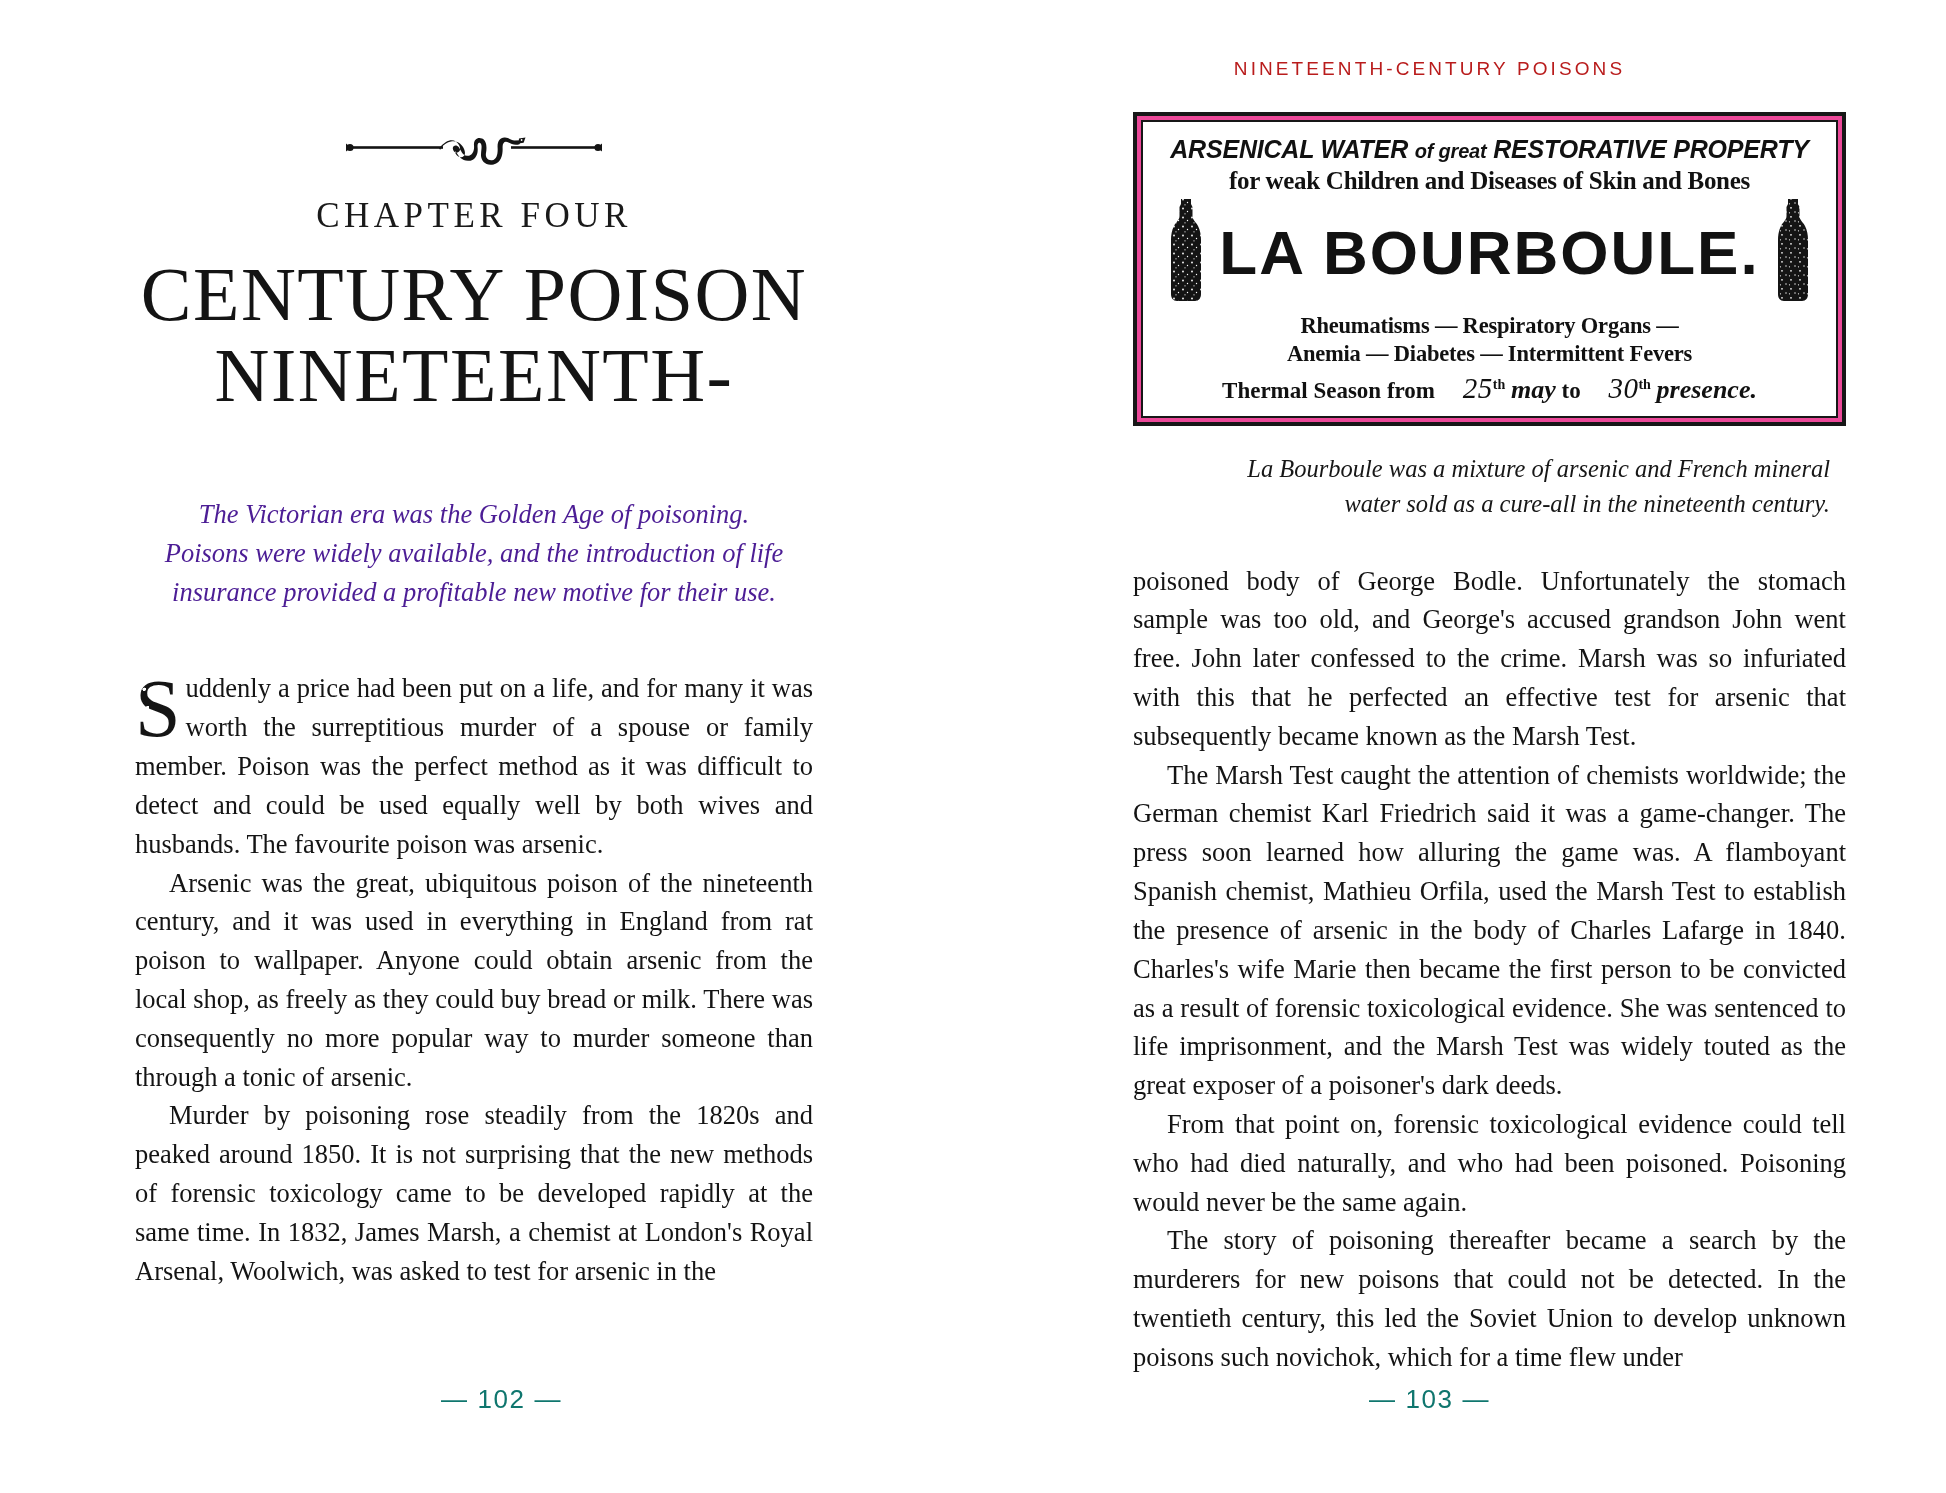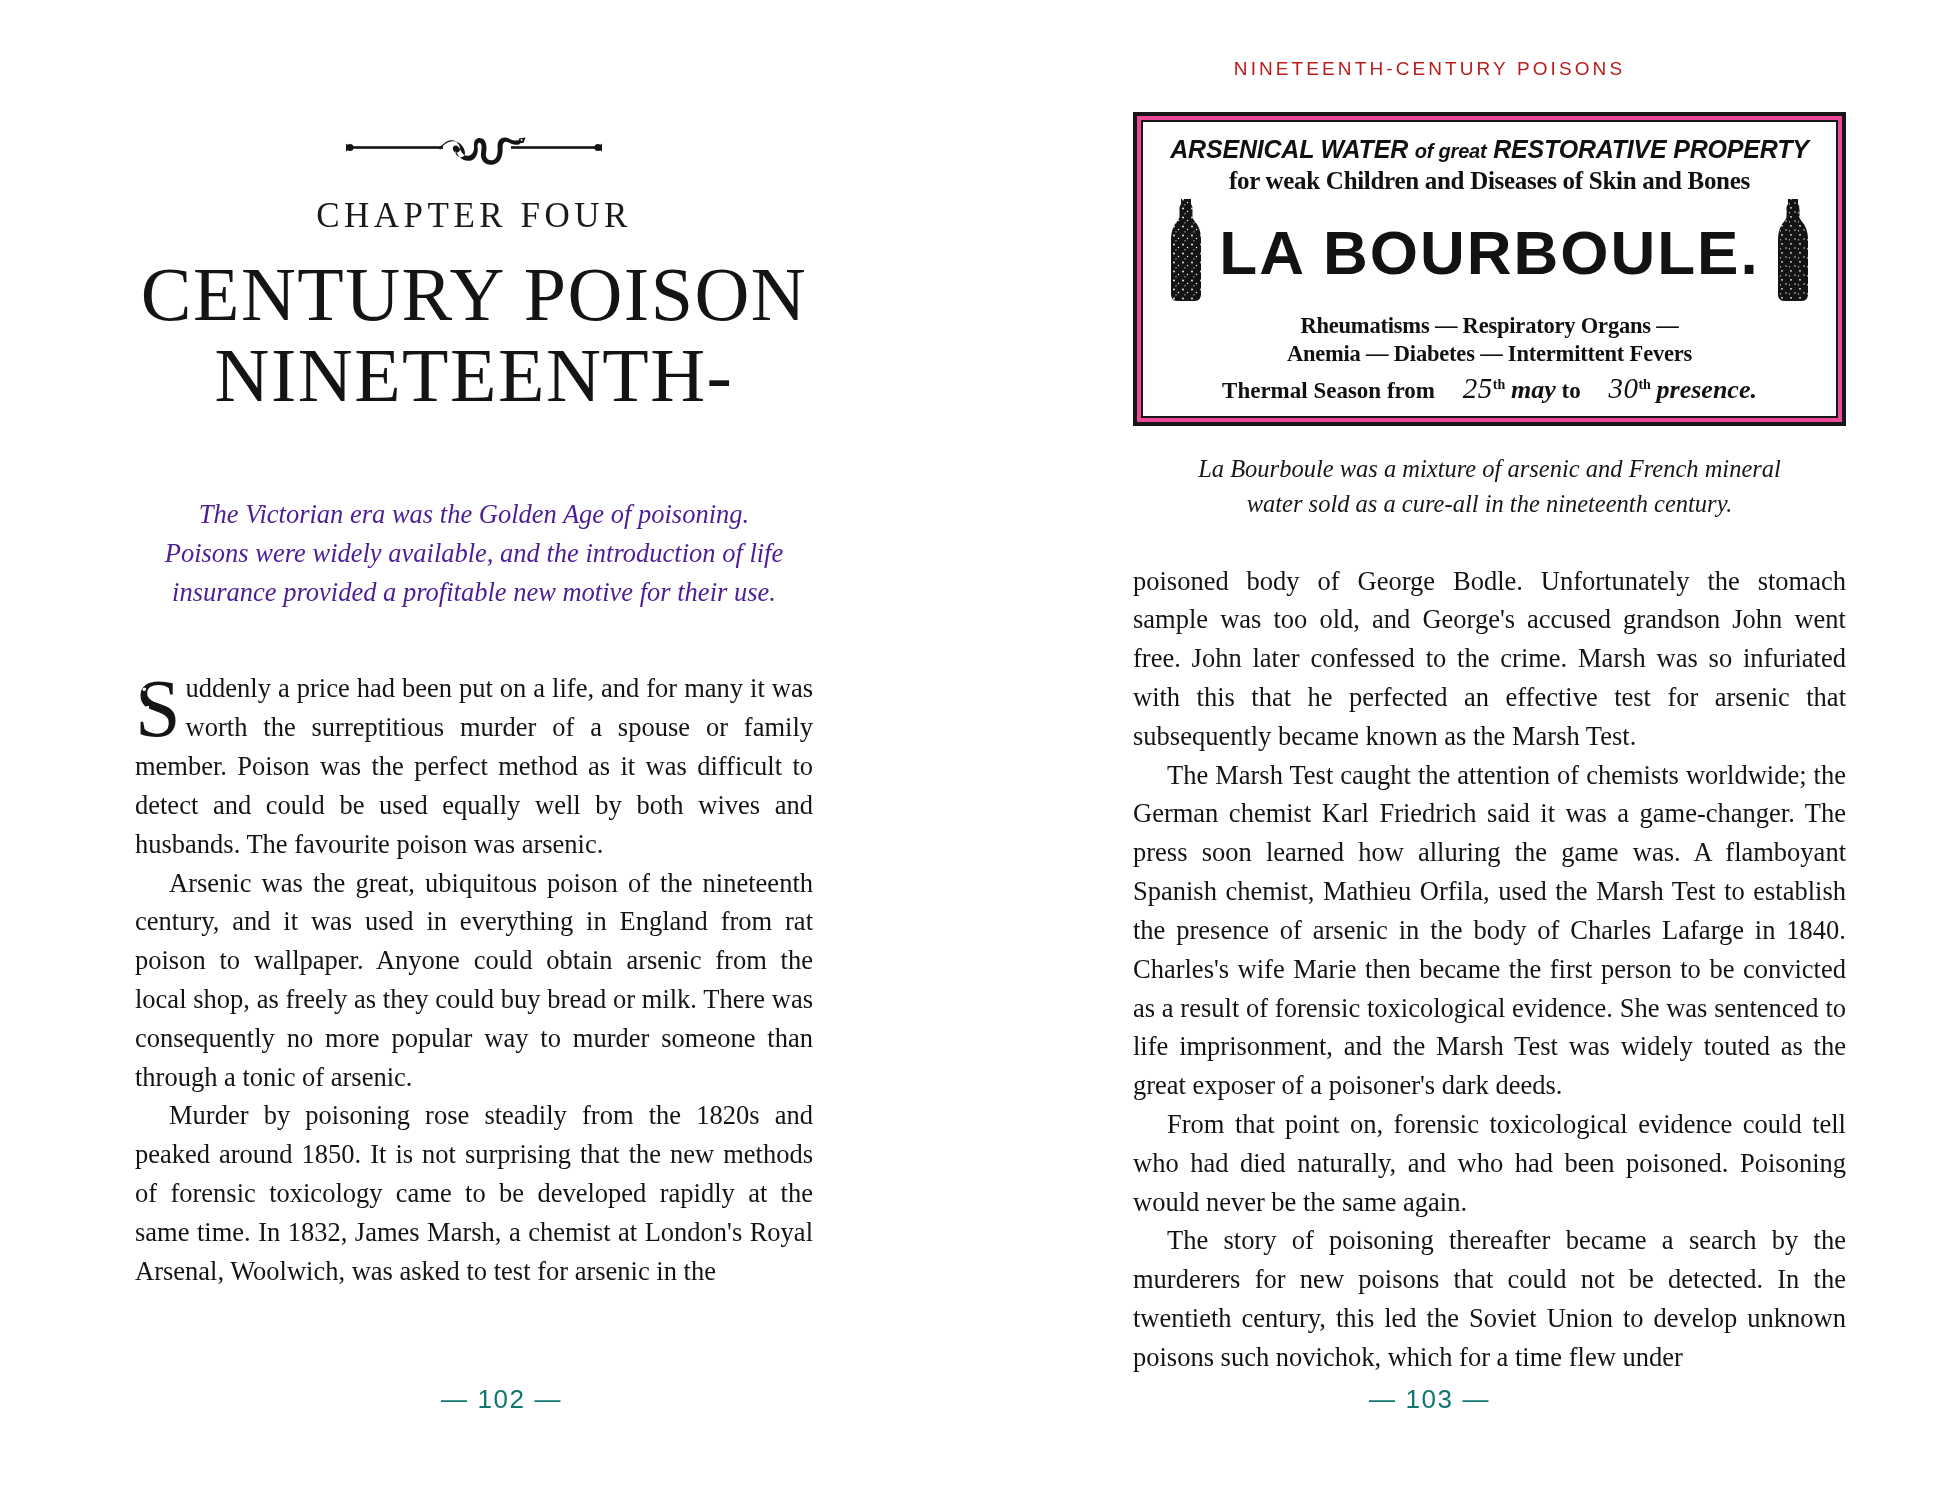--- a/index.html
+++ b/index.html
@@ -245,21 +245,21 @@
   
   .caption {
     margin-top: 26px;
     text-align: center;
     font-style: italic;
     font-size: 24.5px;
     line-height: 1.42;
     color: #171717;
     padding: 0 16px;
   }
-  .caption .cl { display: block; }
+  .caption .cl { display: block; text-align: right; }
 
   .ad-gap { height: 40px; }
 </style>
 </head>
 <body>
 
 <div class="spread">
 
   <div class="page page-left">
 

